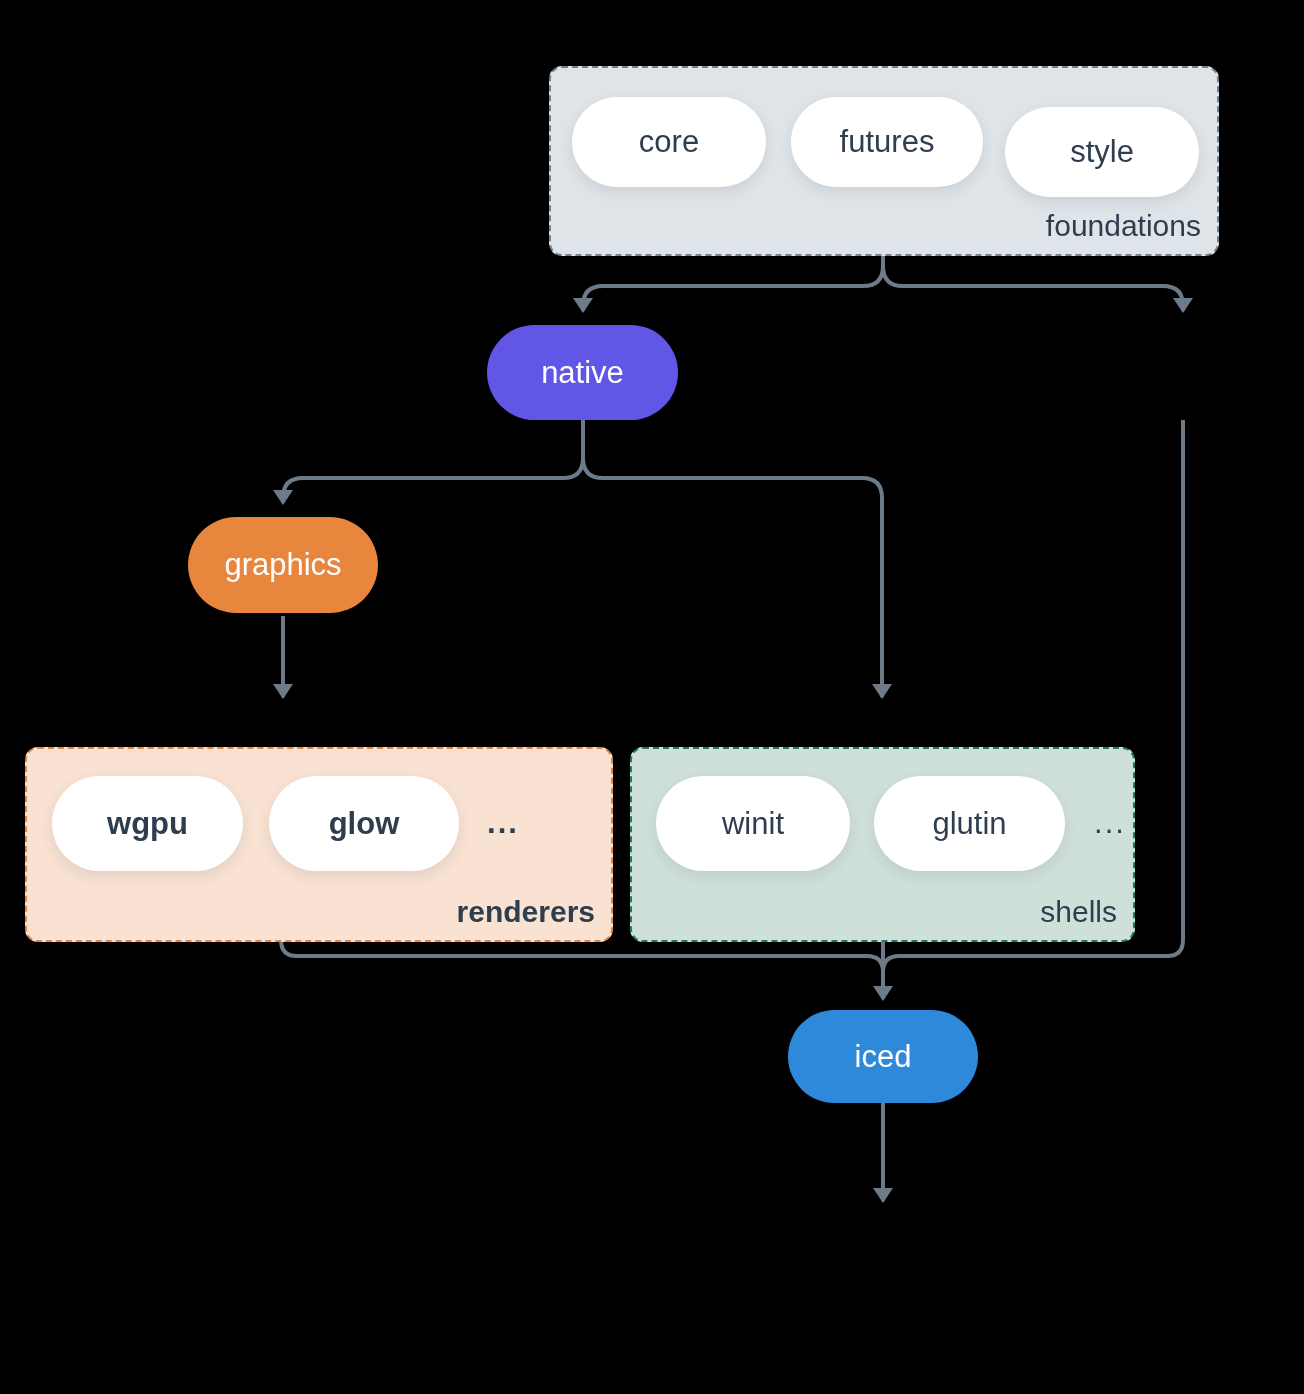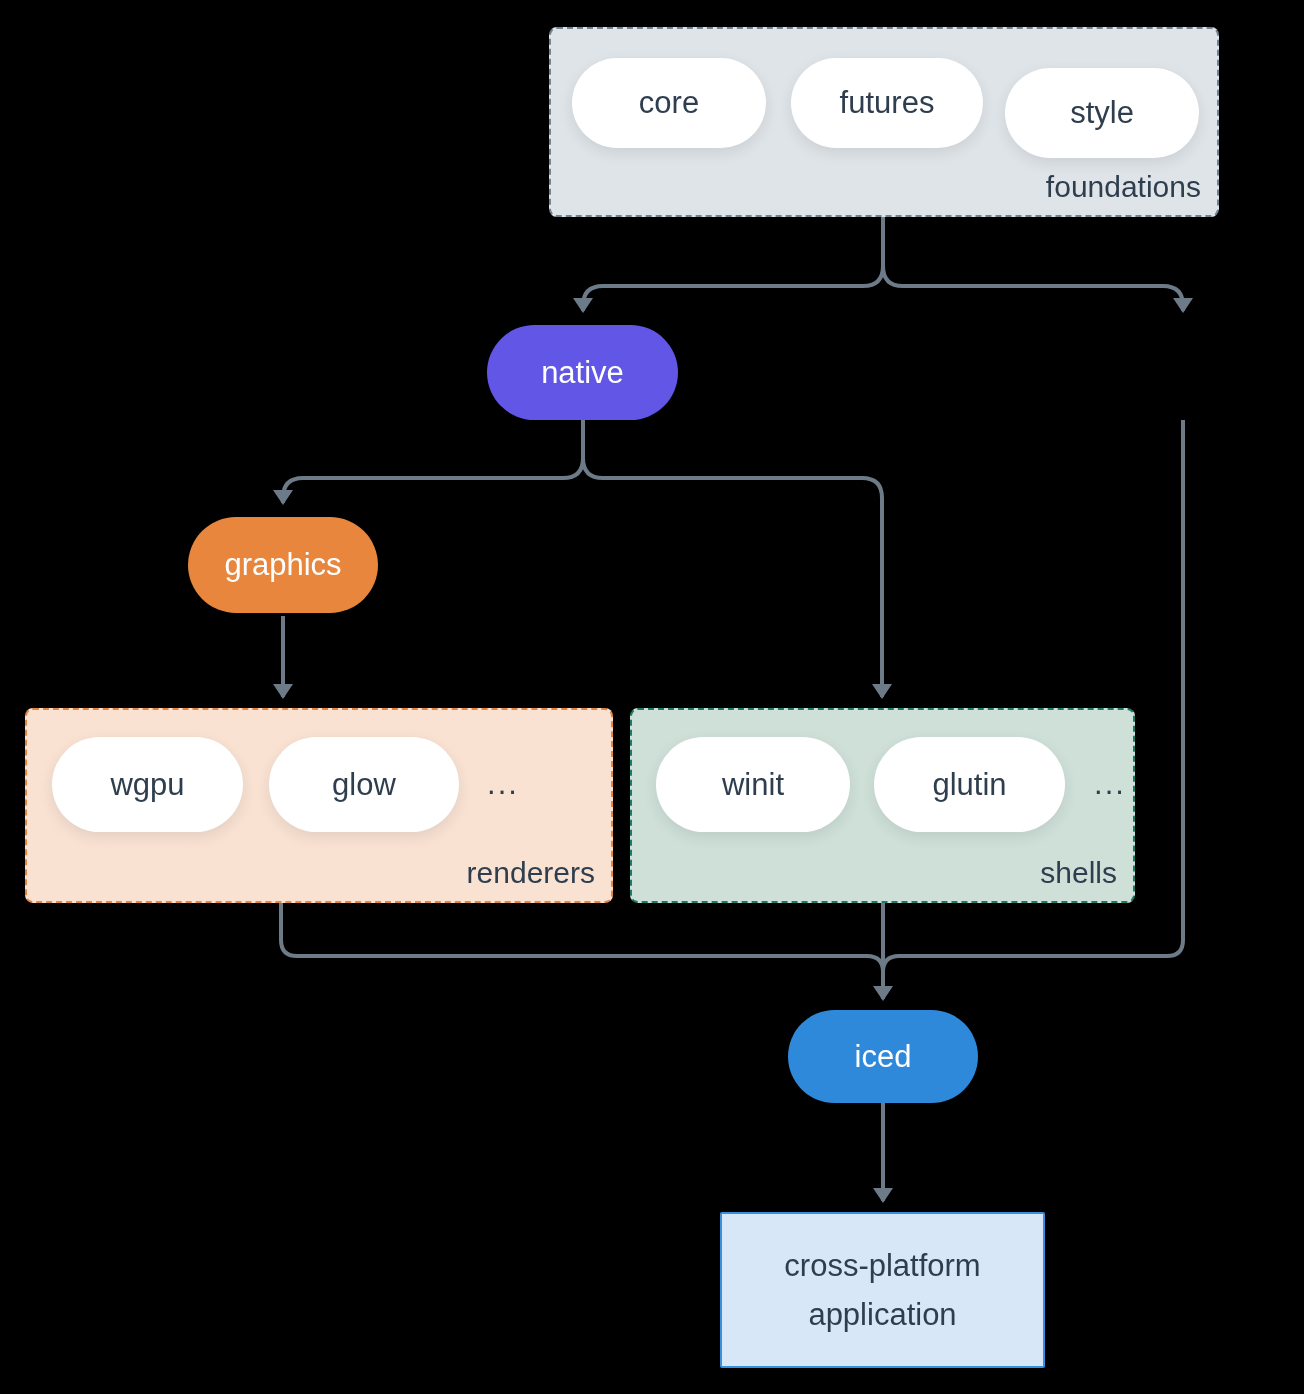--- a/index.html
+++ b/index.html
@@ -5,26 +5,26 @@
   html,body{margin:0;padding:0;background:#000;}
   .canvas{
     position:relative;width:1304px;height:1394px;background:var(--bg,#000);
     font-family:"Liberation Sans","DejaVu Sans",sans-serif;overflow:hidden;
   }
   .edges{position:absolute;inset:0;width:1304px;height:1394px;}
   .edges path{stroke:var(--line,#6d7b89);stroke-width:4;fill:none;stroke-linejoin:round;}
   .edges marker path{fill:var(--line,#6d7b89);stroke:none;}
 
   .group{
-    position:absolute;border:2px dashed #888;border-radius:8px;box-sizing:border-box;
+    position:absolute;border:2px dashed #888;border-radius:13px;box-sizing:border-box;margin-top:39px;
   }
   .group-foundations{left:549px;top:27px;width:670px;height:190px;
     background:var(--foundations-bg);border-color:var(--foundations-border);}
   .group-renderers{left:25px;top:708px;width:588px;height:195px;
-    background:var(--renderers-bg);border-color:var(--renderers-border);}
+    background:var(--renderers-bg);border-color:var(--renderers-border);font-weight:bold;}
   .group-shells{left:630px;top:708px;width:505px;height:195px;
     background:var(--shells-bg);border-color:var(--shells-border);}
 
   .group-label{
     position:absolute;right:16px;bottom:11px;font-size:30px;color:var(--text-dark,#2f3e4e);
   }
 
   .pill{
     position:absolute;display:flex;align-items:center;justify-content:center;
     border-radius:48px;font-size:31px;box-sizing:border-box;
@@ -110,18 +110,14 @@
 
   <div class="group group-shells">
     <div class="pill pill-white node-winit">winit</div>
     <div class="pill pill-white node-glutin">glutin</div>
     <div class="dots dots-shells">...</div>
     <div class="group-label">shells</div>
   </div>
 
   <div class="pill pill-colored node-iced">iced</div>
 
-  <div class="app-box">
-    <span>cross-platform</span>
-    <span>application</span>
-  </div>
 
 </div>
 
 </body></html>

